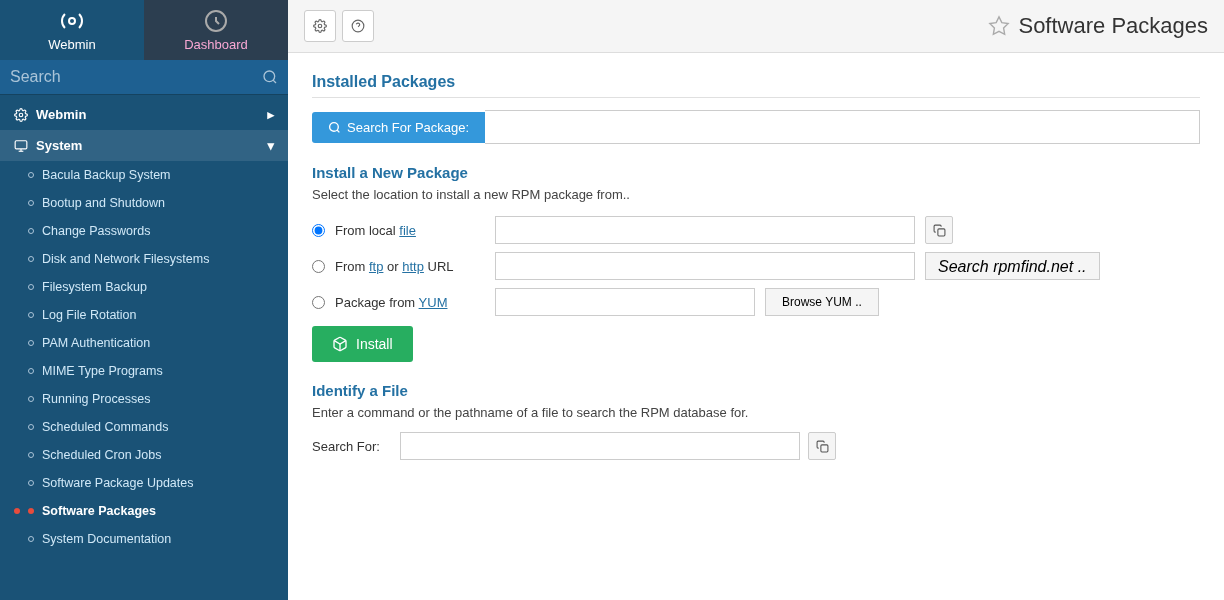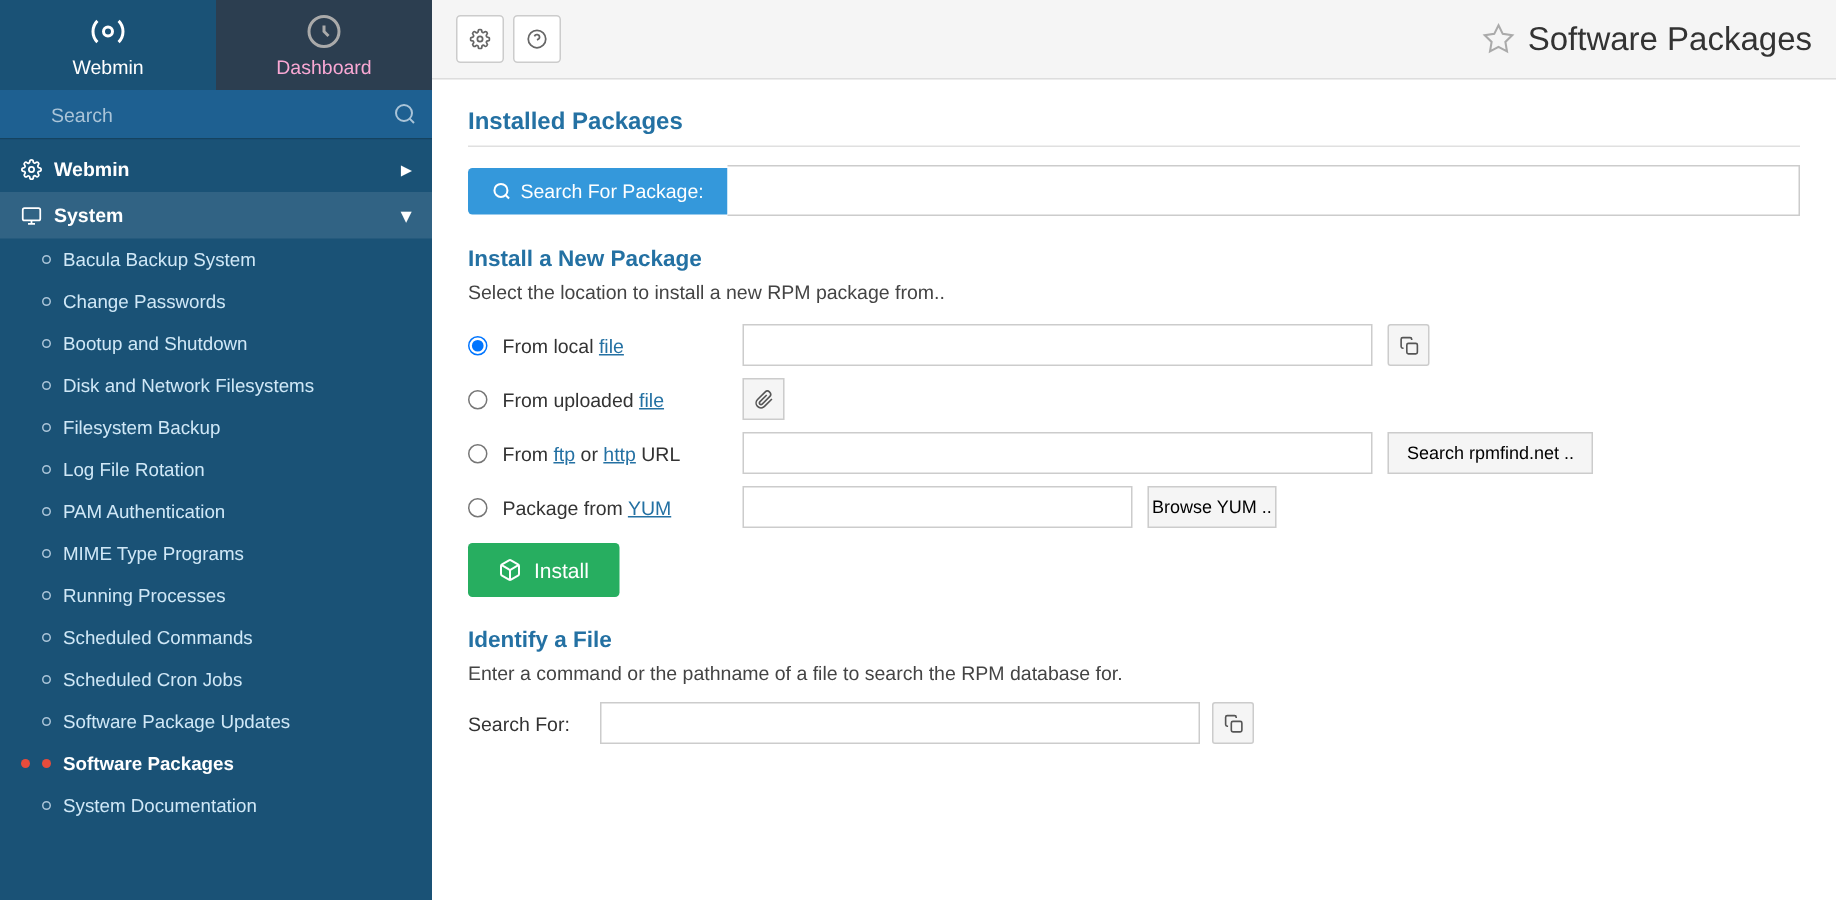--- a/index.html
+++ b/index.html
@@ -52,23 +52,22 @@
       background: #1e6091;
       padding: 8px 10px;
       border-bottom: 1px solid #154360;
     }
 
     #search-bar input {
       background: transparent;
       border: none;
       outline: none;
       color: #cce4f7;
-      font-size: 13px;
+      font-size: 16px;
       flex: 1;
-      margin-left: 24px;
     }
 
     #search-bar input::placeholder { color: #aac4d8; }
 
     #search-bar svg { color: #aac4d8; }
 
     #sidebar-menu {
       flex: 1;
       overflow-y: auto;
       padding: 4px 0;
@@ -278,29 +277,30 @@
       display: flex;
       align-items: center;
       justify-content: center;
     }
 
     .search-rpm-btn {
       background: #f5f5f5;
       border: 1px solid #ccc;
       padding: 5px 12px;
       cursor: pointer;
-      font-size: 12px;
+      font-size: 16px;
       height: 28px;
       white-space: nowrap;
+      font-style: italic;
     }
 
     .browse-yum-btn {
       background: #f5f5f5;
       border: 1px solid #ccc;
-      padding: 5px 2px;
+      padding: 5px 16px;
       cursor: pointer;
       font-size: 12px;
       height: 28px;
       white-space: nowrap;
     }
 
     .install-btn {
       background: #27ae60;
       color: #fff;
       border: none;
@@ -397,25 +397,25 @@
       <span class="chevron">▾</span>
     </div>
 
     <div id="menu-items-container">
         <div class="menu-item">
           <span class="dot"></span>
           <span>Bacula Backup System</span>
         </div>
         <div class="menu-item">
           <span class="dot"></span>
+          <span>Bootup and Shutdown</span>
+        </div>
+        <div class="menu-item">
+          <span class="dot"></span>
           <span>Change Passwords</span>
-        </div>
-        <div class="menu-item">
-          <span class="dot"></span>
-          <span>Bootup and Shutdown</span>
         </div>
         <div class="menu-item">
           <span class="dot"></span>
           <span>Disk and Network Filesystems</span>
         </div>
         <div class="menu-item">
           <span class="dot"></span>
           <span>Filesystem Backup</span>
         </div>
         <div class="menu-item">
@@ -505,29 +505,20 @@
         <span class="radio-label">From local <span>file</span></span>
         <input type="text" class="radio-input wide" style="">
         <button class="copy-btn">
           <svg width="13" height="13" viewBox="0 0 24 24" fill="none" stroke="#555" stroke-width="2">
             <rect x="9" y="9" width="13" height="13" rx="2" ry="2"></rect>
               <path d="M5 15H4a2 2 0 0 1-2-2V4a2 2 0 0 1 2-2h9a2 2 0 0 1 2 2v1"></path>
           </svg>
         </button>
       </div>
 
-      <div class="radio-row">
-        <input type="radio" name="install_source" style="">
-        <span class="radio-label">From uploaded <span>file</span></span>
-        <button class="attach-btn">
-          <svg width="13" height="13" viewBox="0 0 24 24" fill="none" stroke="#555" stroke-width="2">
-            <path d="M21.44 11.05l-9.19 9.19a6 6 0 0 1-8.49-8.49l9.19-9.19a4 4 0 0 1 5.66 5.66l-9.2 9.19a2 2 0 0 1-2.83-2.83l8.49-8.48"></path>
-          </svg>
-        </button>
-      </div>
 
       <div class="radio-row">
         <input type="radio" name="install_source" style="">
         <span class="radio-label">From <span>ftp</span> or <span>http</span> URL</span>
         <input type="text" class="radio-input wide" style="">
         <button class="search-rpm-btn">
           <span>Search rpmfind.net ..</span>
         </button>
       </div>
 

